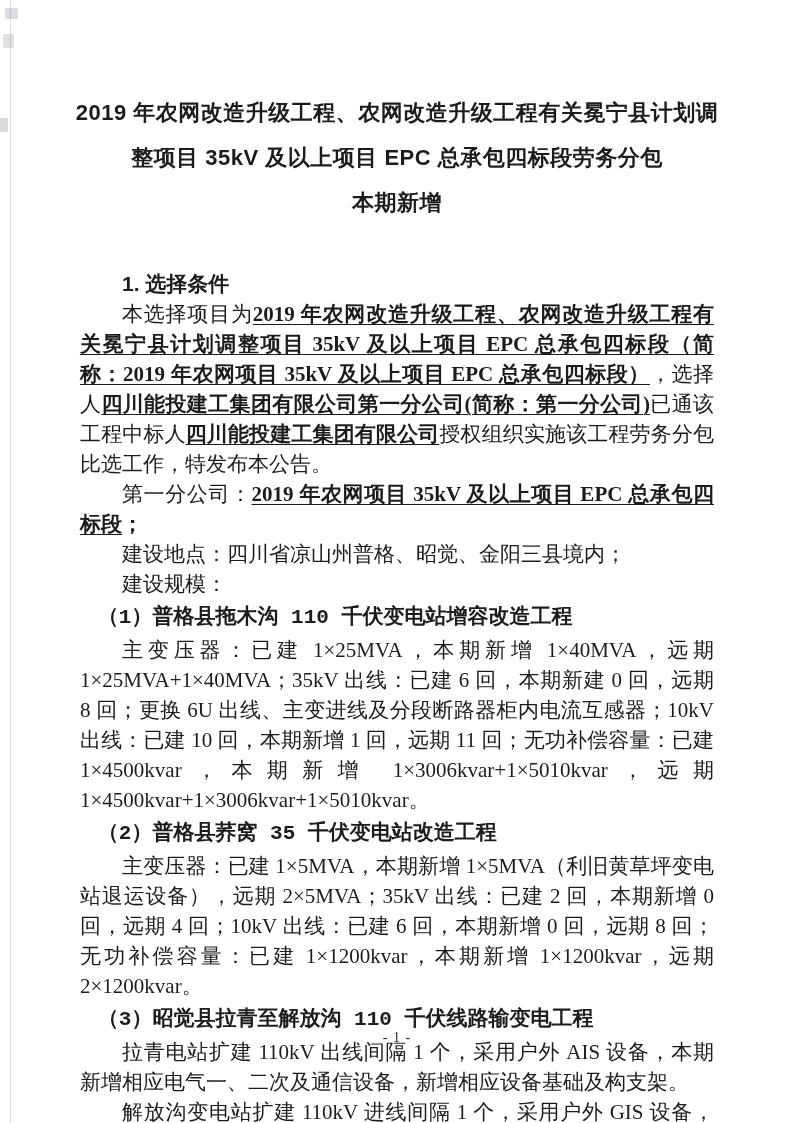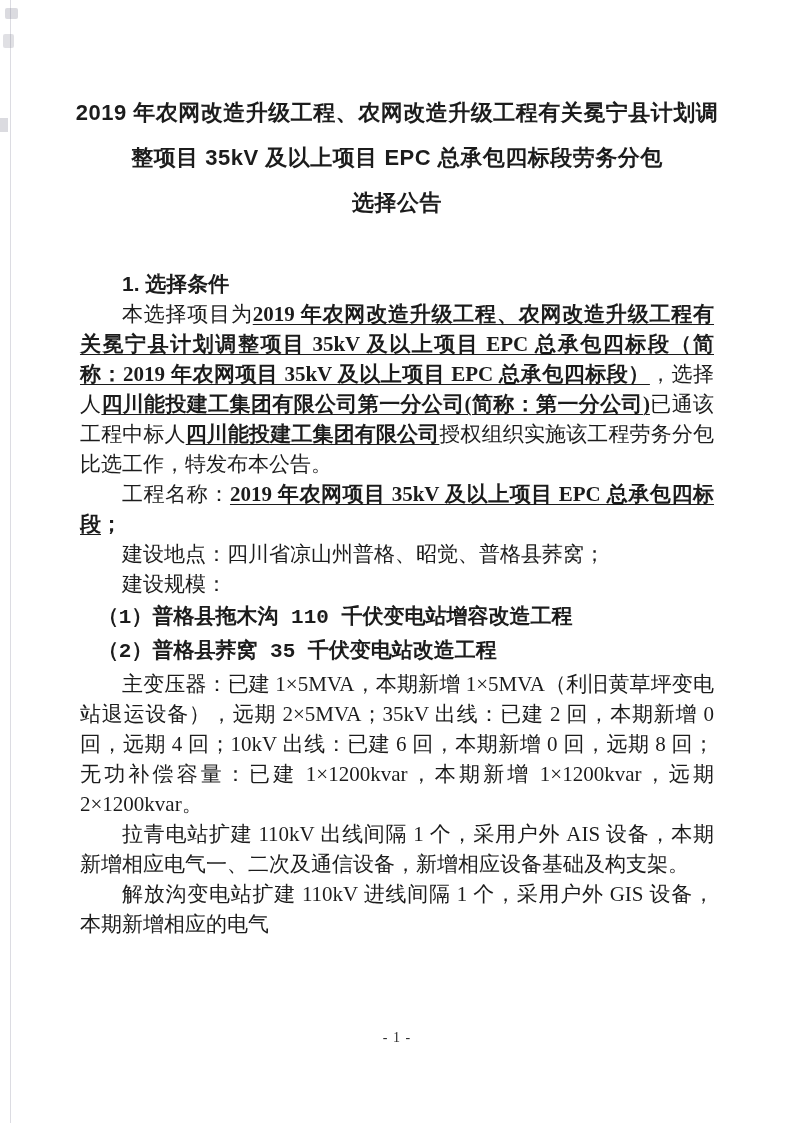--- a/index.html
+++ b/index.html
@@ -89,31 +89,33 @@
 <div class="page">
 
   <div class="scan-line"></div>
   <div class="scan-mark-a"></div>
   <div class="scan-mark-b"></div>
   <div class="scan-mark-c"></div>
 
   <div class="doc-title">
     <div>2019 年农网改造升级工程、农网改造升级工程有关冕宁县计划调</div>
     <div>整项目 35kV 及以上项目 EPC 总承包四标段劳务分包</div>
-    <div>选择公告</div>
+    <div>本期新增</div>
   </div>
 
   <div class="doc-body">
       <div class="heading"><span class="b">1. 选择条件</span></div>
       <div class="para"><span>本选择项目为</span><span class="b u">2019 年农网改造升级工程、农网改造升级工程有关冕宁县计划调整项目 35kV 及以上项目 EPC 总承包四标段（简称：2019 年农网项目 35kV 及以上项目 EPC 总承包四标段）</span><span>，选择人</span><span class="b u">四川能投建工集团有限公司第一分公司(简称：第一分公司)</span><span>已通该工程中标人</span><span class="b u">四川能投建工集团有限公司</span><span>授权组织实施该工程劳务分包比选工作，特发布本公告。</span></div>
-      <div class="para"><span>工程名称：</span><span class="b u">2019 年农网项目 35kV 及以上项目 EPC 总承包四标段</span><span class="b">；</span></div>
-      <div class="para"><span>建设地点：四川省凉山州普格、昭觉、普格县荞窝；</span></div>
+      <div class="para"><span>第一分公司：</span><span class="b u">2019 年农网项目 35kV 及以上项目 EPC 总承包四标段</span><span class="b">；</span></div>
+      <div class="para"><span>建设地点：四川省凉山州普格、昭觉、金阳三县境内；</span></div>
       <div class="para"><span>建设规模：</span></div>
       <div class="subheading"><span class="b">（1）普格县拖木沟 110 千伏变电站增容改造工程</span></div>
+      <div class="para"><span>主变压器：已建 1×25MVA，本期新增 1×40MVA，远期 1×25MVA+1×40MVA；35kV 出线：已建 6 回，本期新建 0 回，远期 8 回；更换 6U 出线、主变进线及分段断路器柜内电流互感器；10kV 出线：已建 10 回，本期新增 1 回，远期 11 回；无功补偿容量：已建 1×4500kvar，本期新增 1×3006kvar+1×5010kvar，远期 1×4500kvar+1×3006kvar+1×5010kvar。</span></div>
       <div class="subheading"><span class="b">（2）普格县荞窝 35 千伏变电站改造工程</span></div>
       <div class="para"><span>主变压器：已建 1×5MVA，本期新增 1×5MVA（利旧黄草坪变电站退运设备），远期 2×5MVA；35kV 出线：已建 2 回，本期新增 0 回，远期 4 回；10kV 出线：已建 6 回，本期新增 0 回，远期 8 回；无功补偿容量：已建 1×1200kvar，本期新增 1×1200kvar，远期 2×1200kvar。</span></div>
+      <div class="subheading"><span class="b">（3）昭觉县拉青至解放沟 110 千伏线路输变电工程</span></div>
       <div class="para"><span>拉青电站扩建 110kV 出线间隔 1 个，采用户外 AIS 设备，本期新增相应电气一、二次及通信设备，新增相应设备基础及构支架。</span></div>
       <div class="para"><span>解放沟变电站扩建 110kV 进线间隔 1 个，采用户外 GIS 设备，本期新增相应的电气</span></div>
     </div>
 
   <div class="page-footer">- 1 -</div>
 
 </div>
 
 </body></html>

